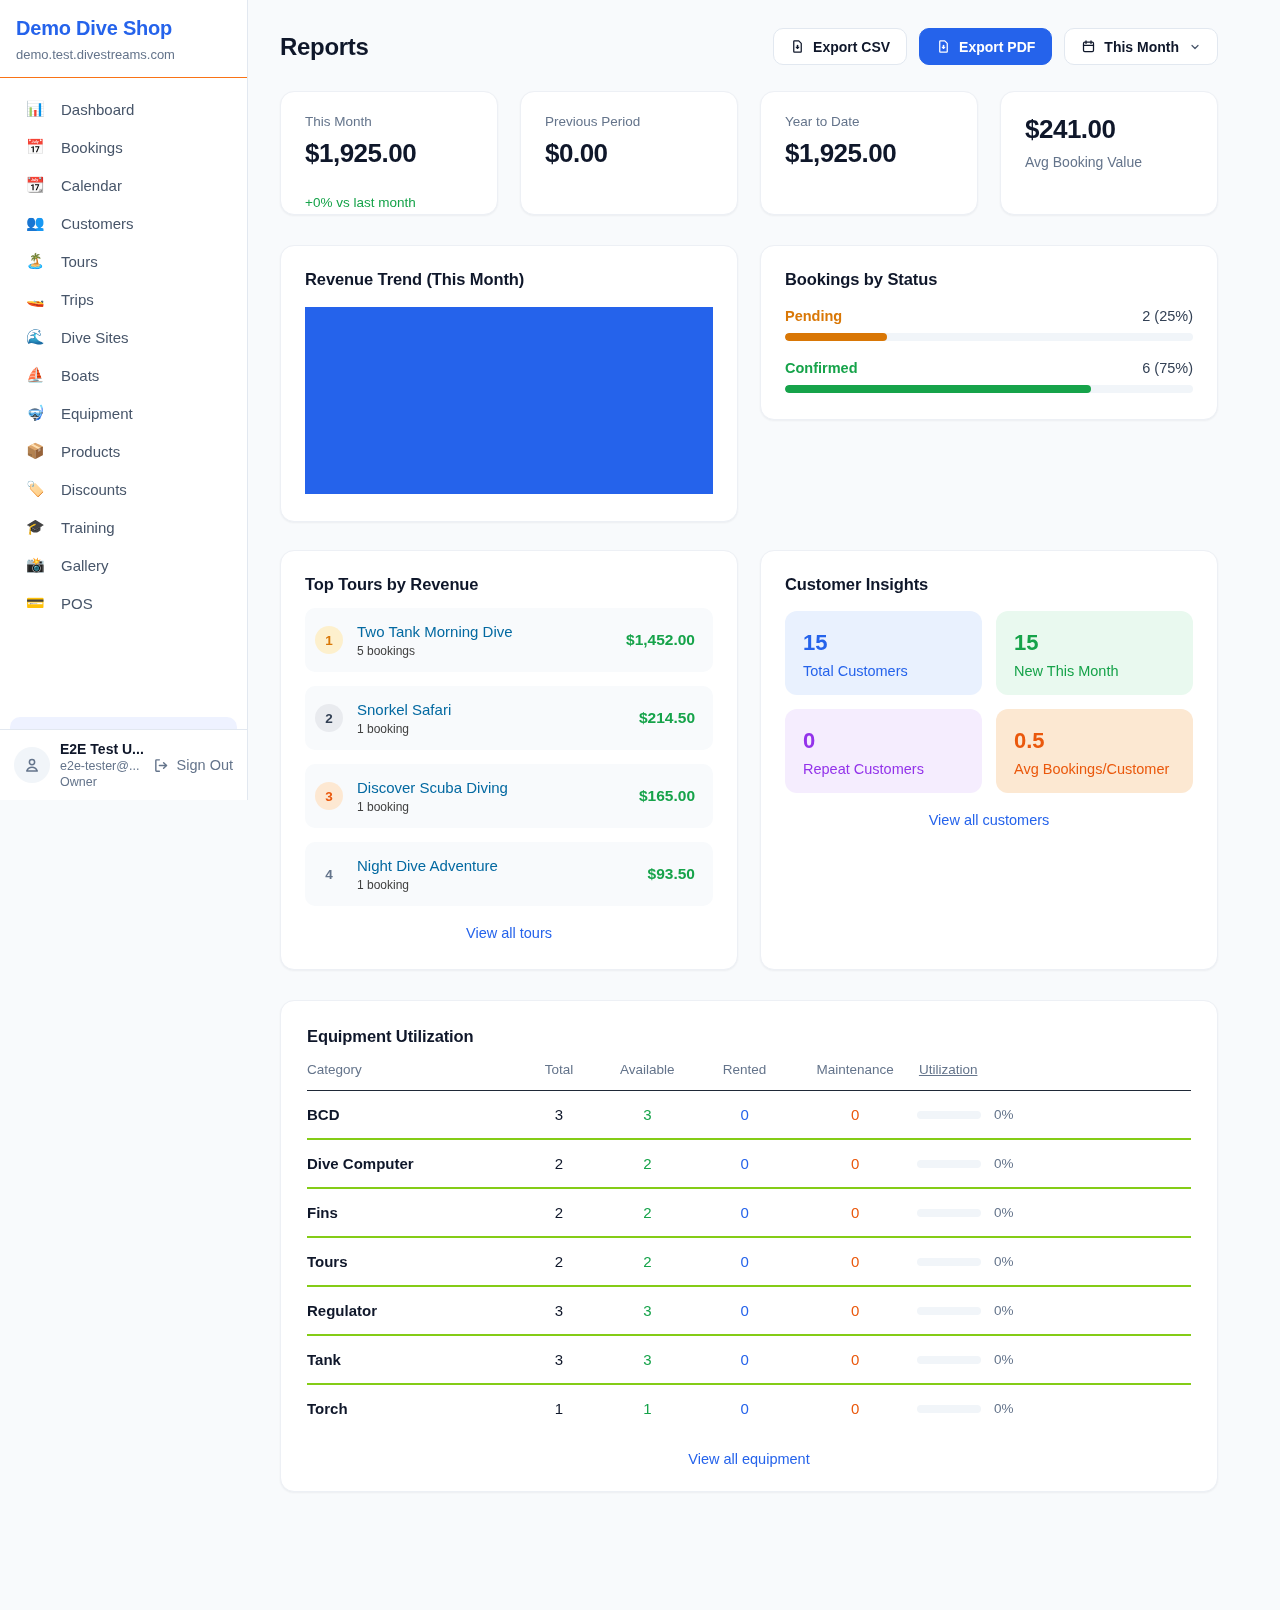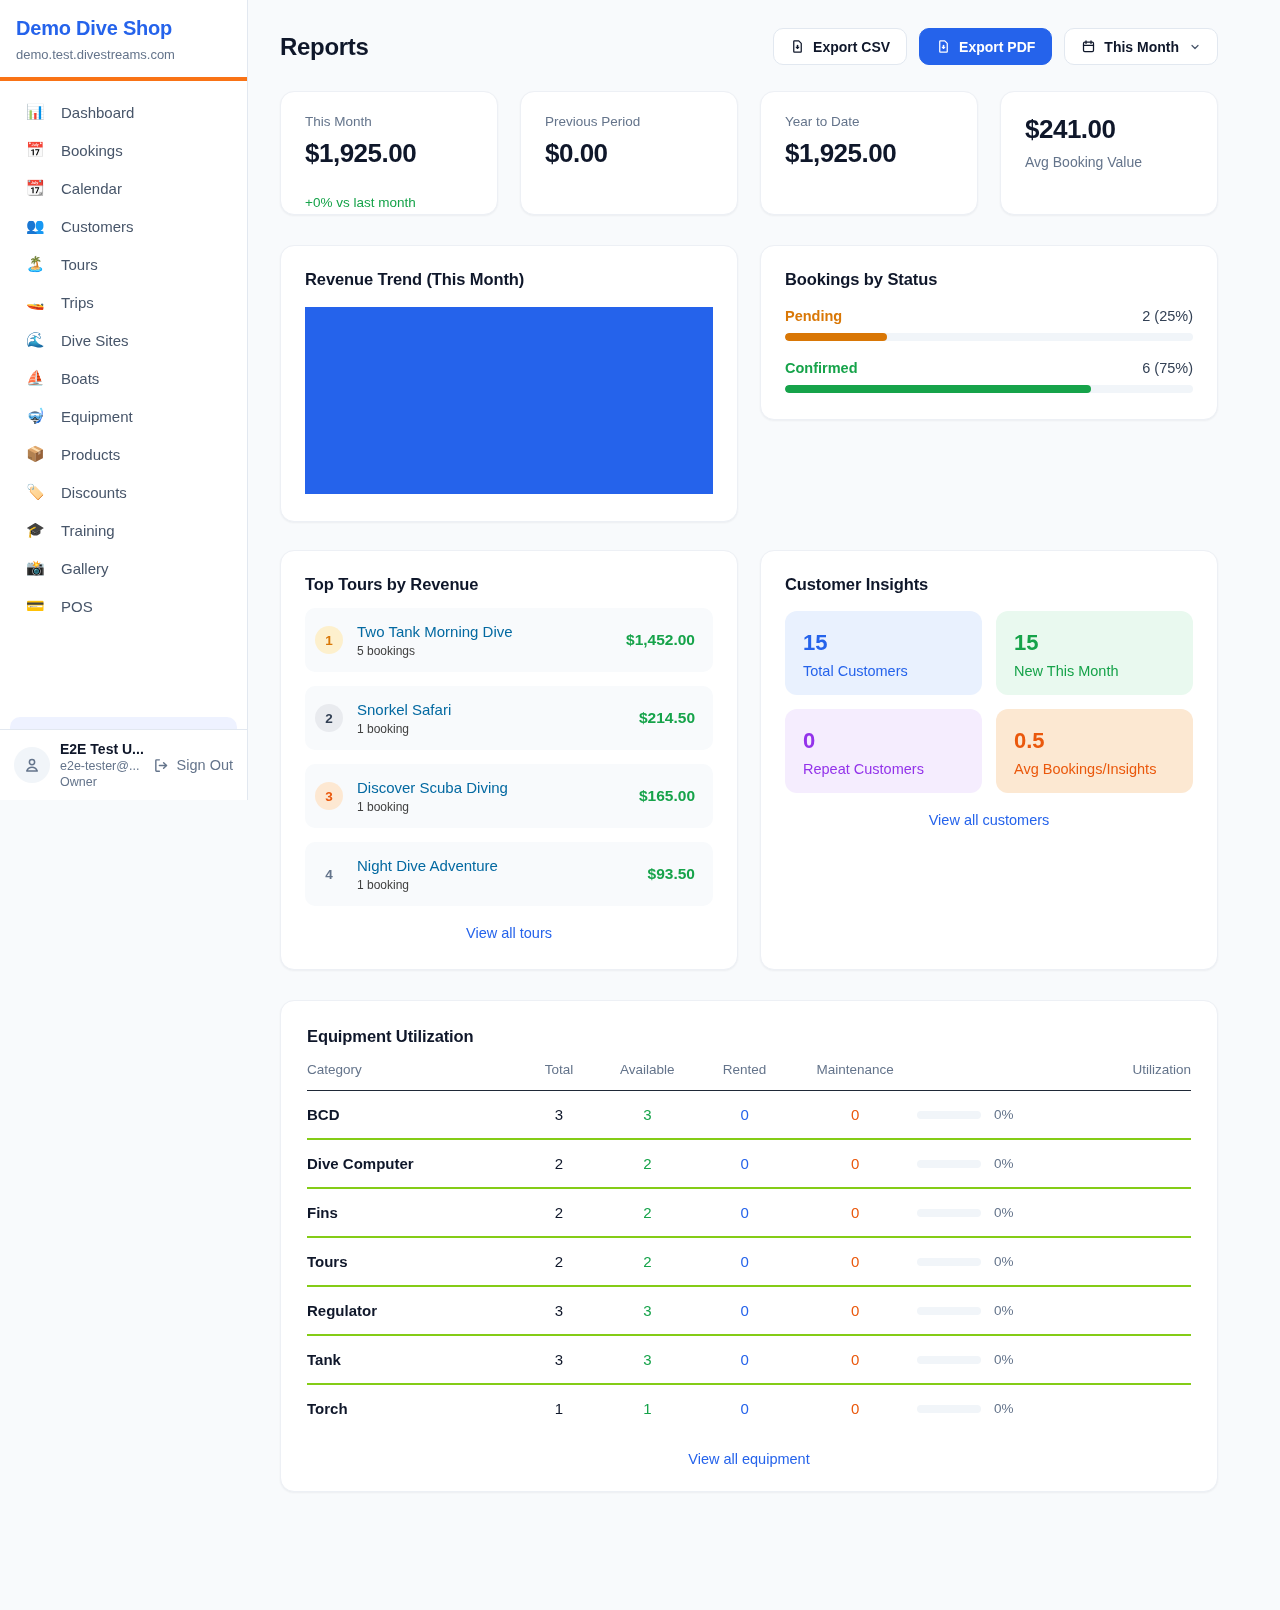--- a/index.html
+++ b/index.html
@@ -8,21 +8,21 @@
     width:1280px; height:1610px; position:relative;
     background:#f8fafc; color:#0f172a;
     font-family:"Liberation Sans", sans-serif; font-size:14px;
   }
   
   .sidebar {
     position:absolute; top:0; left:0; width:248px; height:800px;
     background:#ffffff; border-right:1px solid #e2e8f0;
     display:flex; flex-direction:column; overflow:hidden;
   }
-  .brand { padding:17px 16px 15px; border-bottom:4px solid #f97316; }
+  .brand { padding:17px 16px 15px; border-bottom:1px solid #f97316; }
   .brand-name { color:#2563eb; font-size:20px; font-weight:bold; letter-spacing:-0.2px; }
   .brand-domain { color:#64748b; font-size:13px; margin-top:7px; }
   .nav { flex:1; padding:12px 8px 0; display:flex; flex-direction:column; overflow:hidden; }
   .nav-item {
     display:flex; align-items:center; gap:15px;
     padding:10px 18px; border-radius:8px;
     font-size:15px; color:#475569; cursor:pointer;
   }
   .nav-item .ico { width:20px; font-size:15px; text-align:center; }
   .nav-active-sliver {
@@ -112,21 +112,21 @@
   .tile.purple { background:#f5edfe; } .tile.purple .tile-value, .tile.purple .tile-label { color:#9333ea; }
   .tile.orange { background:#fce8d2; } .tile.orange .tile-value, .tile.orange .tile-label { color:#ea580c; }
   
   .equip-card { margin-top:30px; padding:26px 26px 24px; }
   table.equip { width:100%; border-collapse:collapse; margin-top:16px; }
   .equip th {
     font-size:13.5px; color:#64748b; font-weight:400; text-align:center;
     padding:0 0 13px; border-bottom:1px solid #1f2937;
   }
   .equip th:first-child { text-align:left; }
-  .equip th:last-child { text-align:right; padding-left:2px; }
+  .equip th:last-child { text-align:left; padding-left:2px;text-decoration:underline; }
   .equip td {
     padding:15px 0; border-bottom:2px solid #84cc16;
     font-size:15px; text-align:center;
   }
   .equip tr:last-child td { border-bottom:none; }
   .equip td.cat { text-align:left; font-weight:600; color:#0f172a; }
   .equip td.avail { color:#16a34a; }
   .equip td.rented { color:#2563eb; }
   .equip td.maint { color:#ea580c; }
   .equip td.util { text-align:left; }
@@ -352,21 +352,21 @@
         <div class="tile green">
           <div class="tile-value">15</div>
           <div class="tile-label">New This Month</div>
         </div>
         <div class="tile purple">
           <div class="tile-value">0</div>
           <div class="tile-label">Repeat Customers</div>
         </div>
         <div class="tile orange">
           <div class="tile-value">0.5</div>
-          <div class="tile-label">Avg Bookings/Insights</div>
+          <div class="tile-label">Avg Bookings/Customer</div>
         </div>
       </div>
       <a class="view-link">View all customers</a>
     </div>
   </div>
 
   <div class="card equip-card">
     <div class="section-title">Equipment Utilization</div>
     <table class="equip">
       <colgroup>

